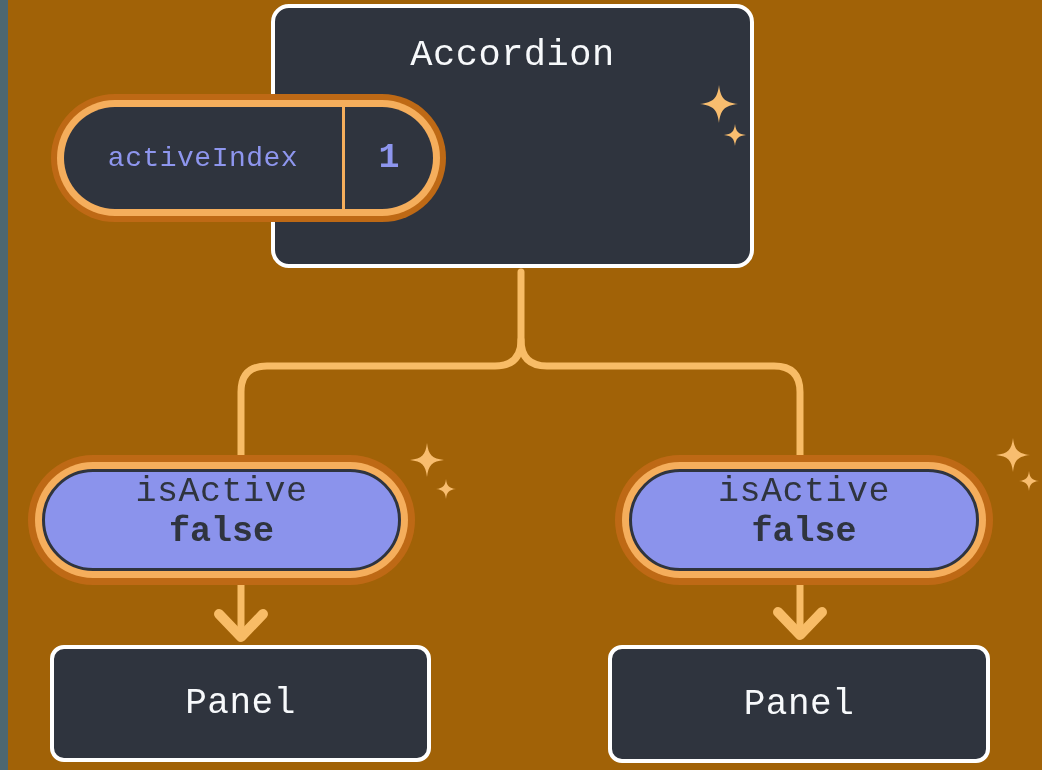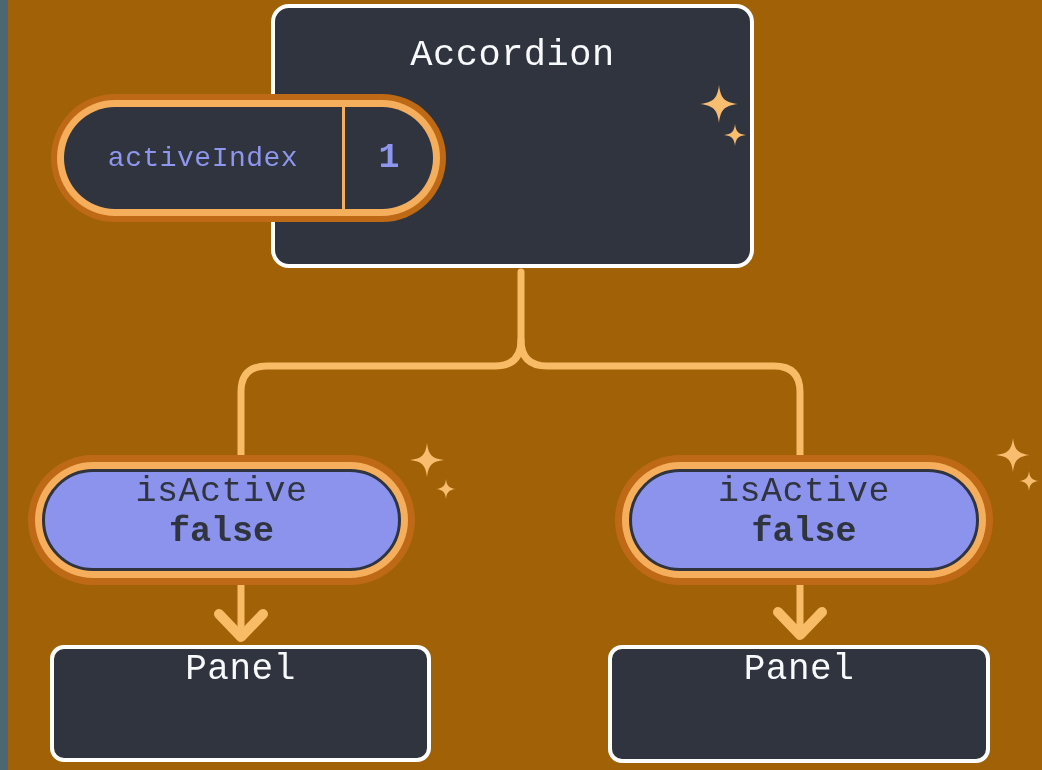--- a/index.html
+++ b/index.html
@@ -9,21 +9,21 @@
   }
   svg.layer{position:absolute;left:0;top:0;width:1042px;height:770px;pointer-events:none;}
 
   
   .comp-box{
     position:absolute;background:#2F343E;border:4px solid #FFFFFF;
     border-radius:18px;box-sizing:border-box;
   }
   .root-box{left:263px;top:4px;width:483px;height:264px;}
   .panel-box{
-    border-radius:14px;display:flex;align-items:flex-start;justify-content:center;
+    border-radius:14px;display:flex;align-items:center;justify-content:center;
   }
   .panel-left{left:42px;top:645px;width:381px;height:117px;}
   .panel-right{left:600px;top:645px;width:382px;height:118px;}
   .comp-title{
     text-align:center;margin-top:26px;color:#F7F9FB;font-size:37px;
     font-weight:500;letter-spacing:.5px;
   }
   .panel-label{color:#F7F9FB;font-size:36px;font-weight:500;letter-spacing:.5px;}
 
   

